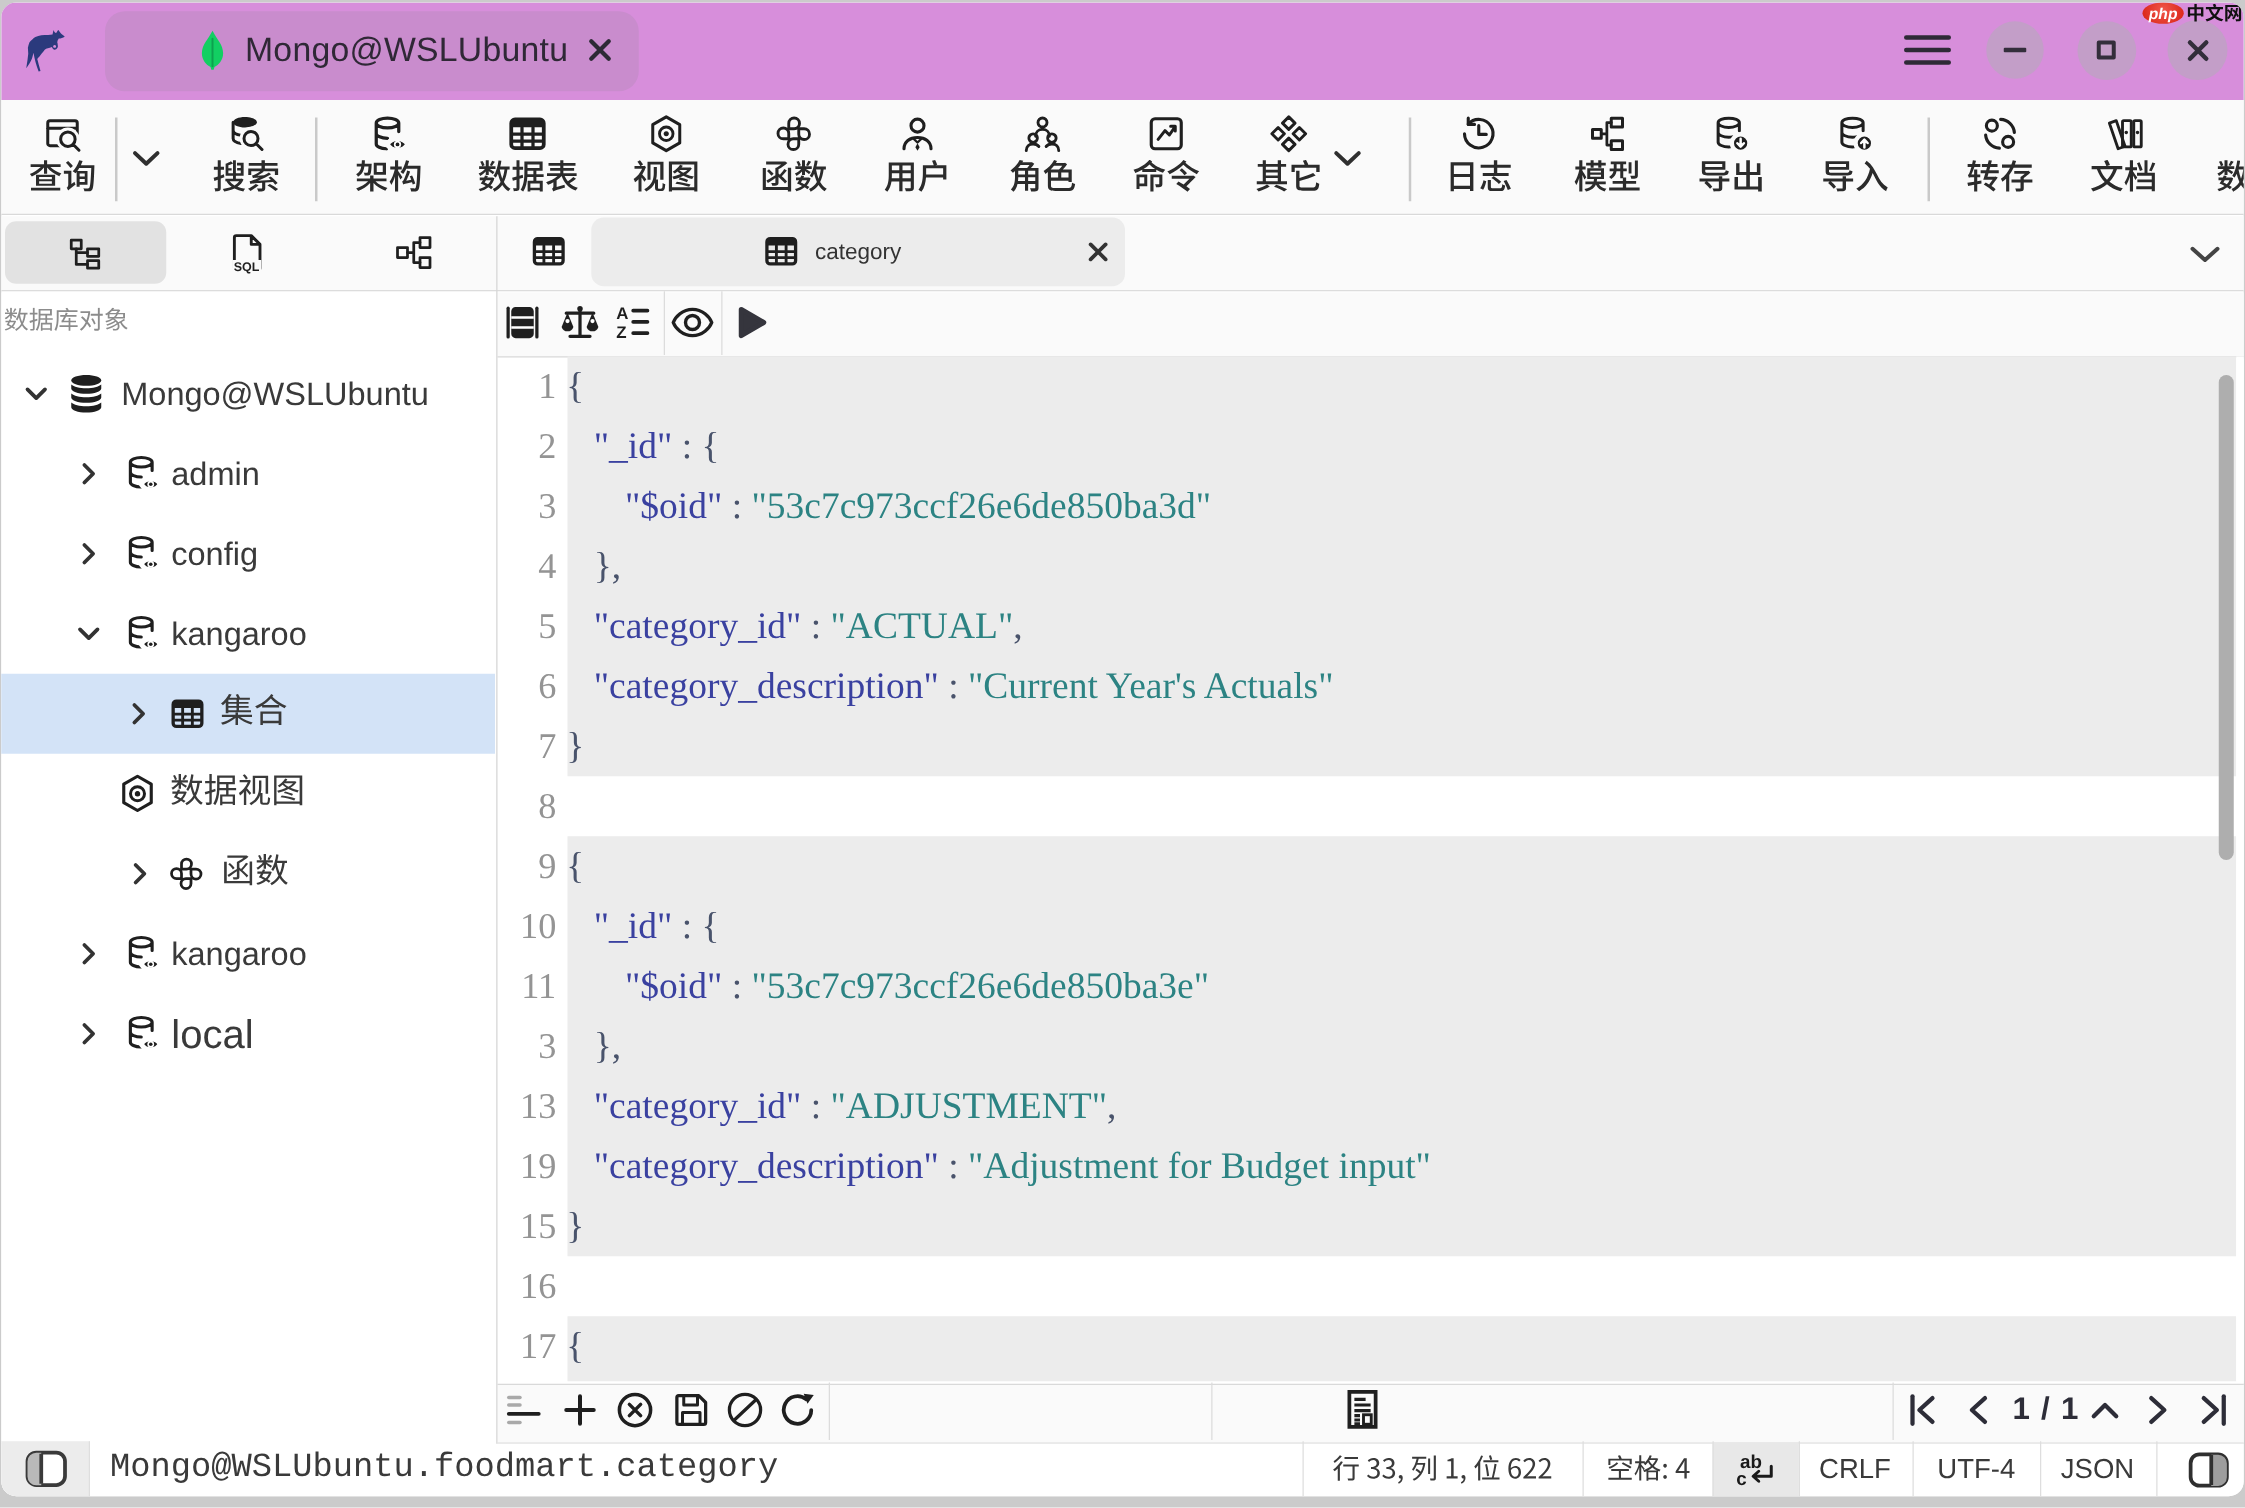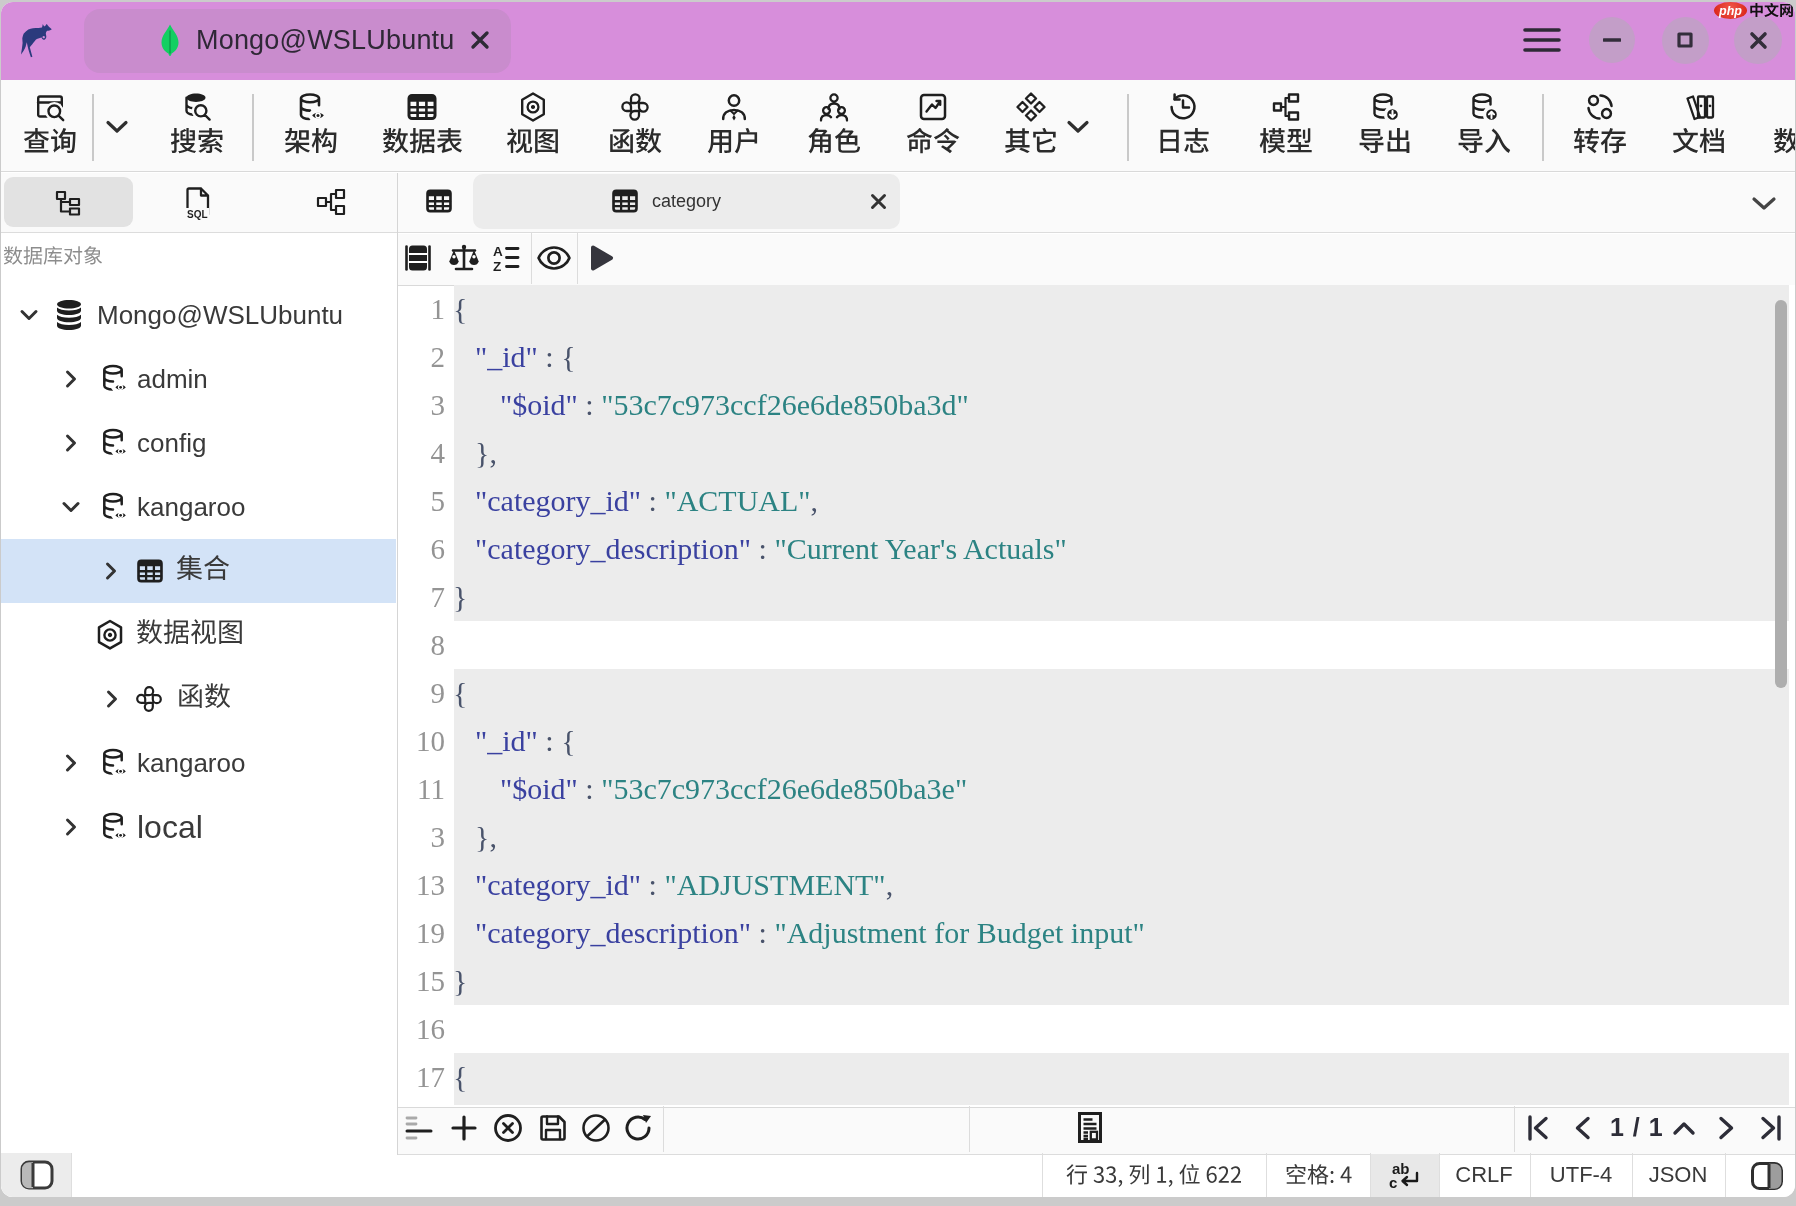--- a/index.html
+++ b/index.html
@@ -621,20 +621,23 @@
     <div class="abs bsep" style="left:1513px;top:1104px"></div>
     <div class="abs" style="left:-1px;top:1151px;">
       <div style="width:72px;height:44px;background:#ececec;border-right:1px solid #dedede"></div>
     </div>
     <div class="abs" style="left:18.0px;top:1155.0px;">
       <svg width="36" height="36" viewBox="0 0 36 36" fill="none" style="display:block">
         <rect x="3" y="5" width="30" height="26" rx="7" stroke="#3a3a3a" stroke-width="3" fill="#fff"></rect>
         <path d="M10,5.2 a7,7 0 0 0 -7,7 v12 a7,7 0 0 0 7,7 h4 V5.2 z" fill="#b9b9b9"></path>
         <path d="M14,6 v24" stroke="#3a3a3a" stroke-width="3"></path>
       </svg>
+    </div>
+    <div class="abs" style="left:87px;top:1151px;">
+      <div style="font-family:'Liberation Mono',monospace;font-size:27px;color:#3a3a3a;line-height:44px">Mongo@WSLUbuntu.foodmart.category</div>
     </div>
     <div class="abs" style="left:1065.0px;top:1161.5px;">
       <svg width="176" height="25" viewBox="0 0 176 25" style="display:block">
         <path transform="translate(0,18.7)" d="M9.6 -17.2V-15.6H20.4V-17.2ZM5.9 -18.5C4.8 -16.9 2.6 -14.9 0.8 -13.7C1.1 -13.4 1.5 -12.7 1.7 -12.4C3.7 -13.8 6.0 -15.9 7.5 -17.8ZM8.6 -11.1V-9.5H16.0V-0.4C16.0 -0.0 15.9 0.1 15.4 0.1C15.0 0.1 13.6 0.1 12.0 0.1C12.2 0.5 12.5 1.2 12.5 1.7C14.7 1.7 15.9 1.7 16.7 1.5C17.4 1.2 17.7 0.7 17.7 -0.4V-9.5H21.0V-11.1ZM6.8 -13.8C5.2 -11.3 2.8 -8.7 0.5 -7.1C0.9 -6.8 1.5 -6.0 1.7 -5.7C2.5 -6.4 3.4 -7.1 4.2 -8.0V1.8H5.9V-9.8C6.8 -10.9 7.6 -12.1 8.3 -13.2Z M32.7 0.3C35.6 0.3 37.9 -1.4 37.9 -4.3C37.9 -6.5 36.4 -7.9 34.5 -8.4V-8.5C36.2 -9.1 37.4 -10.4 37.4 -12.4C37.4 -14.9 35.4 -16.4 32.6 -16.4C30.8 -16.4 29.4 -15.6 28.2 -14.5L29.2 -13.2C30.2 -14.1 31.3 -14.8 32.6 -14.8C34.3 -14.8 35.3 -13.8 35.3 -12.2C35.3 -10.5 34.2 -9.2 30.8 -9.2V-7.6C34.6 -7.6 35.9 -6.3 35.9 -4.4C35.9 -2.5 34.5 -1.4 32.6 -1.4C30.8 -1.4 29.5 -2.3 28.6 -3.2L27.6 -1.9C28.6 -0.8 30.2 0.3 32.7 0.3Z M44.9 0.3C47.8 0.3 50.1 -1.4 50.1 -4.3C50.1 -6.5 48.6 -7.9 46.7 -8.4V-8.5C48.4 -9.1 49.6 -10.4 49.6 -12.4C49.6 -14.9 47.6 -16.4 44.9 -16.4C43.0 -16.4 41.6 -15.6 40.4 -14.5L41.4 -13.2C42.4 -14.1 43.5 -14.8 44.8 -14.8C46.5 -14.8 47.5 -13.8 47.5 -12.2C47.5 -10.5 46.4 -9.2 43.1 -9.2V-7.6C46.8 -7.6 48.1 -6.3 48.1 -4.4C48.1 -2.5 46.7 -1.4 44.8 -1.4C43.0 -1.4 41.8 -2.3 40.8 -3.2L39.8 -1.9C40.8 -0.8 42.4 0.3 44.9 0.3Z M53.0 4.2C55.0 3.3 56.2 1.7 56.2 -0.4C56.2 -1.9 55.6 -2.8 54.5 -2.8C53.7 -2.8 53.0 -2.2 53.0 -1.4C53.0 -0.5 53.7 0.0 54.5 0.0L54.7 0.0C54.7 1.3 53.9 2.4 52.5 3.0Z M76.5 -15.9V-3.6H78.1V-15.9ZM81.0 -18.4V-0.4C81.0 -0.0 80.9 0.1 80.6 0.1C80.2 0.1 79.1 0.1 77.9 0.1C78.1 0.5 78.3 1.2 78.4 1.7C80.1 1.7 81.2 1.6 81.8 1.4C82.5 1.1 82.7 0.6 82.7 -0.4V-18.4ZM66.4 -6.6C67.5 -5.9 68.9 -4.8 69.7 -4.0C68.2 -1.9 66.3 -0.4 64.1 0.5C64.5 0.8 64.9 1.5 65.1 1.9C69.8 -0.2 73.2 -4.5 74.3 -12.1L73.3 -12.5L73.0 -12.4H68.0C68.4 -13.4 68.7 -14.6 69.0 -15.7H75.0V-17.3H63.7V-15.7H67.3C66.5 -12.3 65.3 -9.2 63.6 -7.2C63.9 -6.9 64.6 -6.4 64.8 -6.1C65.9 -7.4 66.7 -9.0 67.5 -10.9H72.5C72.1 -8.8 71.4 -7.0 70.6 -5.4C69.7 -6.2 68.4 -7.2 67.3 -7.9Z M91.3 0.0H100.1V-1.7H96.9V-16.1H95.3C94.4 -15.6 93.4 -15.2 92.0 -15.0V-13.7H94.9V-1.7H91.3Z M103.2 4.2C105.2 3.3 106.4 1.7 106.4 -0.4C106.4 -1.9 105.8 -2.8 104.7 -2.8C103.9 -2.8 103.2 -2.2 103.2 -1.4C103.2 -0.5 103.9 0.0 104.7 0.0L104.9 0.0C104.9 1.3 104.1 2.4 102.7 3.0Z M120.7 -14.5V-12.9H132.7V-14.5ZM122.1 -11.2C122.8 -8.1 123.5 -4.1 123.6 -1.8L125.3 -2.2C125.0 -4.5 124.4 -8.4 123.6 -11.5ZM125.1 -18.2C125.5 -17.1 126.0 -15.7 126.1 -14.7L127.8 -15.2C127.6 -16.1 127.1 -17.5 126.7 -18.6ZM119.7 -0.7V0.8H133.6V-0.7H129.0C129.8 -3.7 130.7 -8.0 131.3 -11.4L129.6 -11.7C129.2 -8.4 128.3 -3.7 127.5 -0.7ZM118.9 -18.4C117.6 -15.0 115.6 -11.7 113.4 -9.6C113.7 -9.2 114.2 -8.4 114.4 -8.0C115.1 -8.8 115.8 -9.7 116.5 -10.6V1.7H118.2V-13.2C119.0 -14.7 119.8 -16.3 120.4 -17.9Z M146.1 0.3C148.6 0.3 150.8 -1.8 150.8 -4.9C150.8 -8.3 149.0 -10.0 146.3 -10.0C145.0 -10.0 143.6 -9.3 142.6 -8.1C142.7 -13.1 144.5 -14.8 146.8 -14.8C147.8 -14.8 148.7 -14.3 149.3 -13.5L150.5 -14.8C149.6 -15.7 148.4 -16.4 146.7 -16.4C143.6 -16.4 140.7 -14.0 140.7 -7.7C140.7 -2.4 143.0 0.3 146.1 0.3ZM142.7 -6.5C143.7 -8.0 145.0 -8.5 145.9 -8.5C147.9 -8.5 148.9 -7.1 148.9 -4.9C148.9 -2.8 147.7 -1.3 146.1 -1.3C144.1 -1.3 142.9 -3.1 142.7 -6.5Z M152.7 0.0H162.8V-1.7H158.4C157.5 -1.7 156.6 -1.6 155.7 -1.6C159.5 -5.2 162.1 -8.4 162.1 -11.7C162.1 -14.5 160.2 -16.4 157.3 -16.4C155.3 -16.4 153.9 -15.5 152.6 -14.1L153.8 -12.9C154.7 -14.0 155.8 -14.8 157.1 -14.8C159.1 -14.8 160.1 -13.4 160.1 -11.6C160.1 -8.8 157.7 -5.6 152.7 -1.2Z M164.9 0.0H175.0V-1.7H170.6C169.8 -1.7 168.8 -1.6 167.9 -1.6C171.7 -5.2 174.3 -8.4 174.3 -11.7C174.3 -14.5 172.4 -16.4 169.6 -16.4C167.5 -16.4 166.1 -15.5 164.8 -14.1L166.0 -12.9C166.9 -14.0 168.0 -14.8 169.3 -14.8C171.3 -14.8 172.3 -13.4 172.3 -11.6C172.3 -8.8 169.9 -5.6 164.9 -1.2Z" fill="#3a3a3a"></path>
       </svg>
     </div>
     <div class="abs" style="left:1283.5px;top:1161.5px;">
       <svg width="67" height="25" viewBox="0 0 67 25" style="display:block">
         <path transform="translate(0,18.7)" d="M12.4 -11.8C14.7 -10.6 17.6 -8.9 19.1 -7.9L20.2 -9.1C18.7 -10.2 15.6 -11.8 13.4 -12.9ZM8.4 -13.0C6.8 -11.5 4.5 -10.0 1.9 -9.1L2.8 -7.7C5.4 -8.8 7.8 -10.4 9.6 -12.0ZM1.7 -0.5V1.0H20.4V-0.5H11.8V-6.0H18.1V-7.5H4.0V-6.0H10.1V-0.5ZM9.3 -18.1C9.7 -17.4 10.1 -16.5 10.4 -15.8H1.7V-10.8H3.3V-14.3H18.7V-11.4H20.4V-15.8H12.4C12.1 -16.6 11.5 -17.8 11.0 -18.6Z M34.6 -14.7H39.5C38.8 -13.3 37.9 -12.0 36.9 -10.9C35.8 -12.0 35.0 -13.1 34.4 -14.3ZM26.4 -18.5V-13.8H23.1V-12.2H26.2C25.6 -9.2 24.1 -5.7 22.6 -3.8C22.9 -3.5 23.3 -2.8 23.5 -2.4C24.6 -3.8 25.6 -6.2 26.4 -8.7V1.7H28.0V-9.3C28.7 -8.4 29.5 -7.2 29.8 -6.6L30.8 -7.8C30.4 -8.4 28.6 -10.6 28.0 -11.2V-12.2H30.5L30.0 -11.8C30.4 -11.5 31.0 -10.9 31.3 -10.6C32.0 -11.3 32.8 -12.1 33.5 -13.0C34.1 -11.9 34.8 -10.9 35.8 -9.9C33.9 -8.3 31.7 -7.1 29.5 -6.4C29.8 -6.1 30.2 -5.5 30.4 -5.1C31.0 -5.3 31.6 -5.5 32.2 -5.8V1.8H33.7V0.8H39.8V1.7H41.4V-5.9L42.5 -5.5C42.7 -6.0 43.2 -6.6 43.5 -6.9C41.3 -7.6 39.5 -8.6 38.0 -9.9C39.5 -11.5 40.8 -13.4 41.6 -15.7L40.5 -16.2L40.2 -16.1H35.5C35.8 -16.7 36.1 -17.4 36.4 -18.1L34.8 -18.5C33.9 -16.3 32.5 -14.1 30.9 -12.5V-13.8H28.0V-18.5ZM33.7 -0.6V-4.9H39.8V-0.6ZM33.2 -6.3C34.5 -7.0 35.8 -7.8 36.9 -8.8C38.0 -7.9 39.2 -7.0 40.6 -6.3Z M47.1 -8.6C47.9 -8.6 48.5 -9.2 48.5 -10.1C48.5 -11.0 47.9 -11.7 47.1 -11.7C46.2 -11.7 45.6 -11.0 45.6 -10.1C45.6 -9.2 46.2 -8.6 47.1 -8.6ZM47.1 0.3C47.9 0.3 48.5 -0.3 48.5 -1.2C48.5 -2.2 47.9 -2.8 47.1 -2.8C46.2 -2.8 45.6 -2.2 45.6 -1.2C45.6 -0.3 46.2 0.3 47.1 0.3Z M62.5 0.0H64.4V-4.4H66.6V-6.0H64.4V-16.1H62.2L55.5 -5.8V-4.4H62.5ZM62.5 -6.0H57.6L61.2 -11.5C61.7 -12.3 62.1 -13.2 62.5 -13.9H62.6C62.6 -13.1 62.5 -11.8 62.5 -11.0Z" fill="#3a3a3a"></path>
       </svg>

